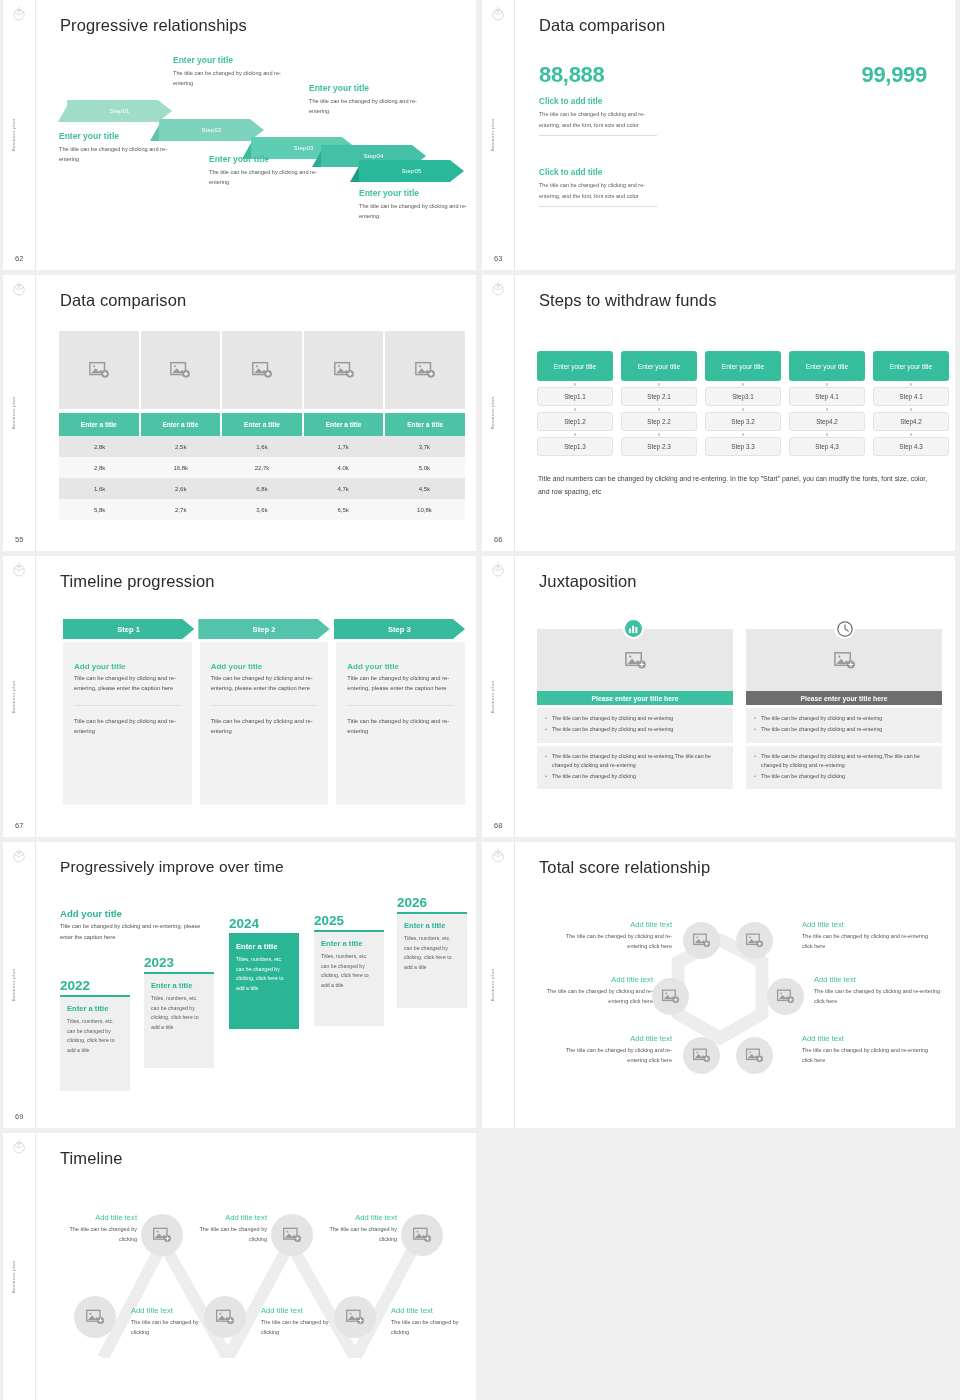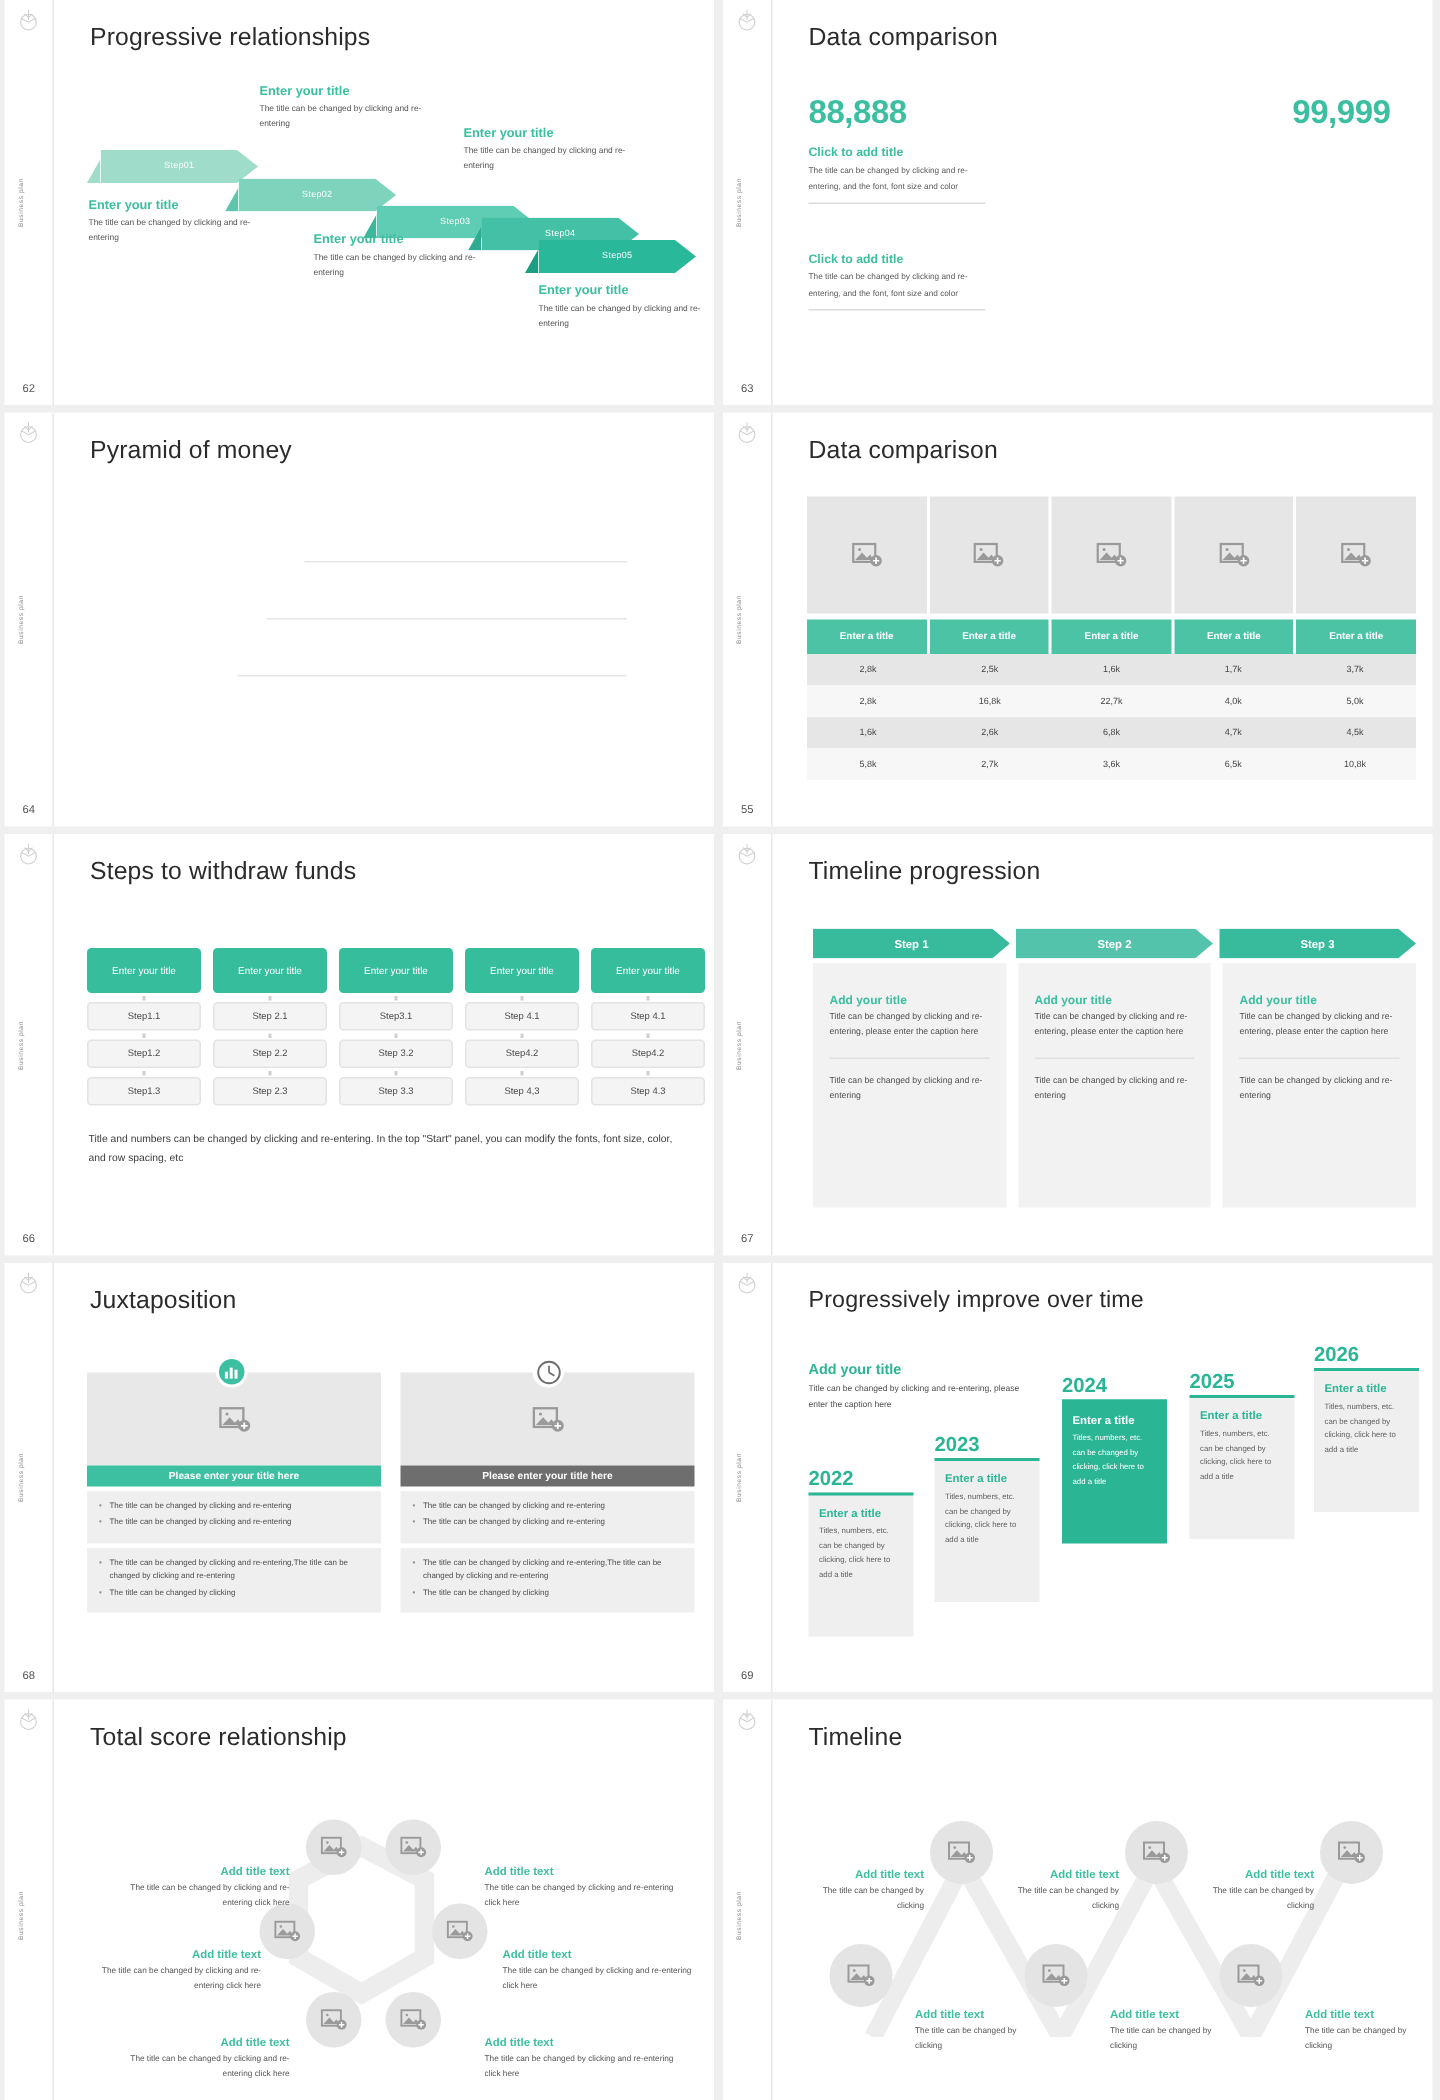--- a/index.html
+++ b/index.html
@@ -78,21 +78,21 @@
   .yr { font-size:13.5px; font-weight:700; color:#2ab595; margin-bottom:2px; }
   .ycard { border-top:2px solid #2ab595; background:#efefef; padding:7px 7px; }
   .ycard.sel { background:#2ab595; border-top-color:#2ab595; }
   .ycard .h { font-size:7.6px; font-weight:700; color:#2ab595; margin-bottom:4px; }
   .ycard .p { font-size:5.2px; line-height:1.85; color:#5e5e5e; }
   .ycard.sel .h, .ycard.sel .p { color:#fff; }
 
   
   .gcirc { position:absolute; border-radius:50%; background:#e4e4e4; display:flex; align-items:center; justify-content:center; }
   .nitem { position:absolute; width:124px; }
-  .nitem .h { font-size:7.6px; font-weight:700; color:#3cbfa0;margin-top:32px; }
+  .nitem .h { font-size:7.6px; font-weight:400; color:#3cbfa0; }
   .nitem .p { font-size:5.5px; line-height:1.85; color:#555; margin-top:2px; }
 </style>
 </head>
 <body>
 
 <svg width="0" height="0" style="position:absolute" aria-hidden="true">
   <symbol id="imgph" viewBox="0 0 24 24">
     <rect x="2" y="4" width="16" height="13" fill="none" stroke="#9a9a9a" stroke-width="1.6"></rect>
     <circle cx="6.6" cy="8" r="1.1" fill="#9a9a9a"></circle>
     <path d="M3.4 15.6 L8.4 10.2 L12 14 L14.4 11.6 L16.6 15.6 Z" fill="#9a9a9a"></path>
@@ -186,34 +186,20 @@
       <div class="ln"></div>
     </div>
 
     <div style="position:absolute; right:28px; top:62px; text-align:right;">
       <div class="big-num">99,999</div>
     </div>
 
     <div class="pageno">63</div>
   </div>
 
-  <div class="slide">
-    <div class="rail"></div>
-    <span class="logo"><svg width="18" height="18">
-          <use href="#logo"></use>
-        </svg></span>
-    <div class="rail-text">Business plan</div>
-    <div class="s-title">Pyramid of money</div>
-
-    <div class="plead" style="left:200px; top:99px; width:215px;"></div>
-    <div class="plead" style="left:175px; top:137px; width:240px;"></div>
-    <div class="plead" style="left:155px; top:175px; width:260px;"></div>
-
-    <div class="pageno">64</div>
-  </div>
 
   <div class="slide">
     <div class="rail"></div>
     <span class="logo"><svg width="18" height="18">
           <use href="#logo"></use>
         </svg></span>
     <div class="rail-text">Business plan</div>
     <div class="s-title">Data comparison</div>
 
     <div style="position:absolute; left:56px; top:56px; width:406px;">

